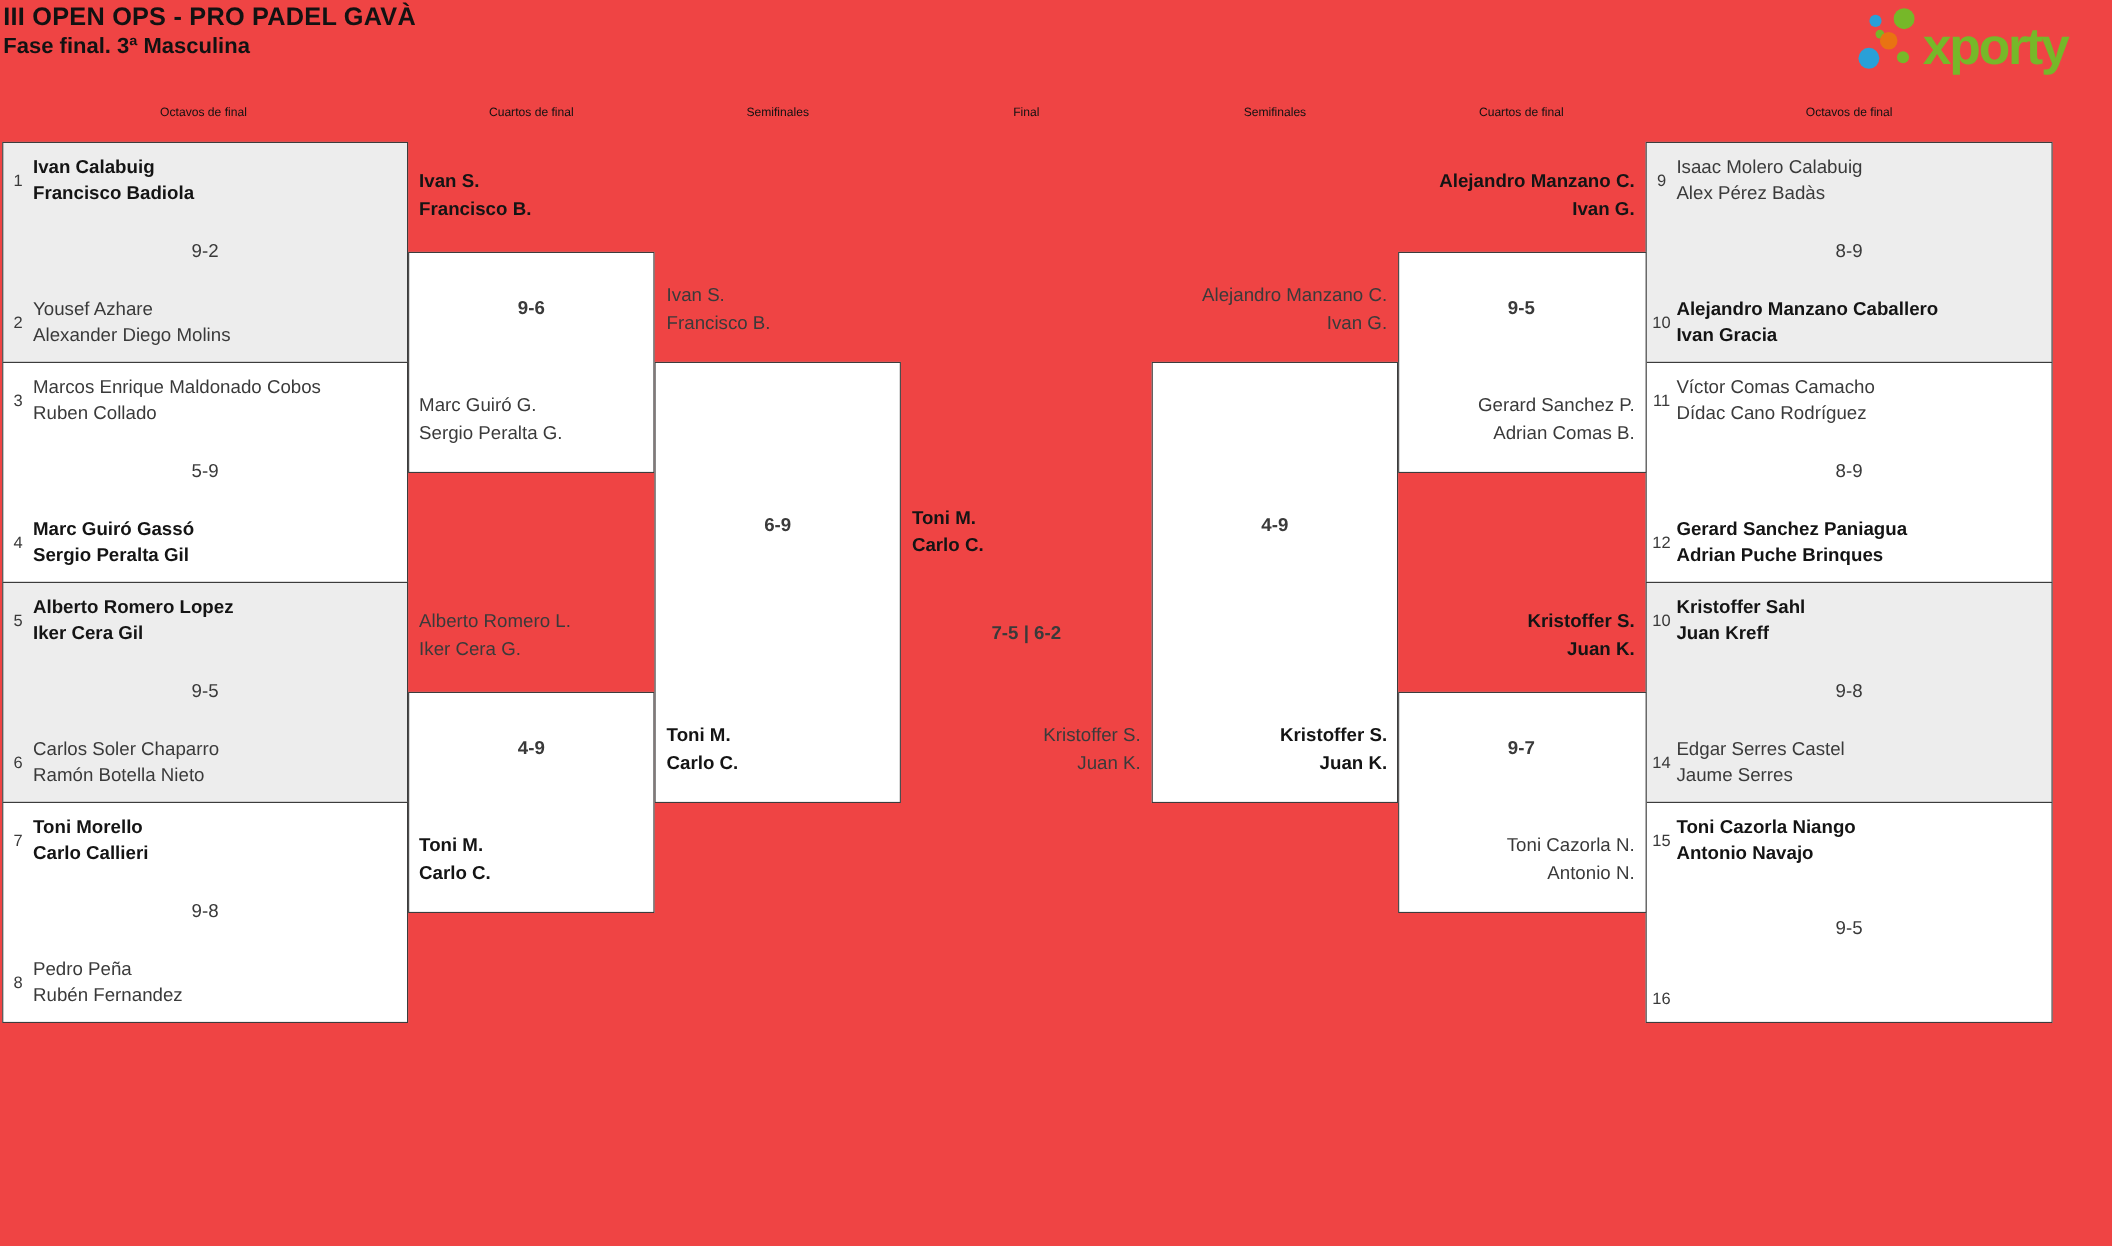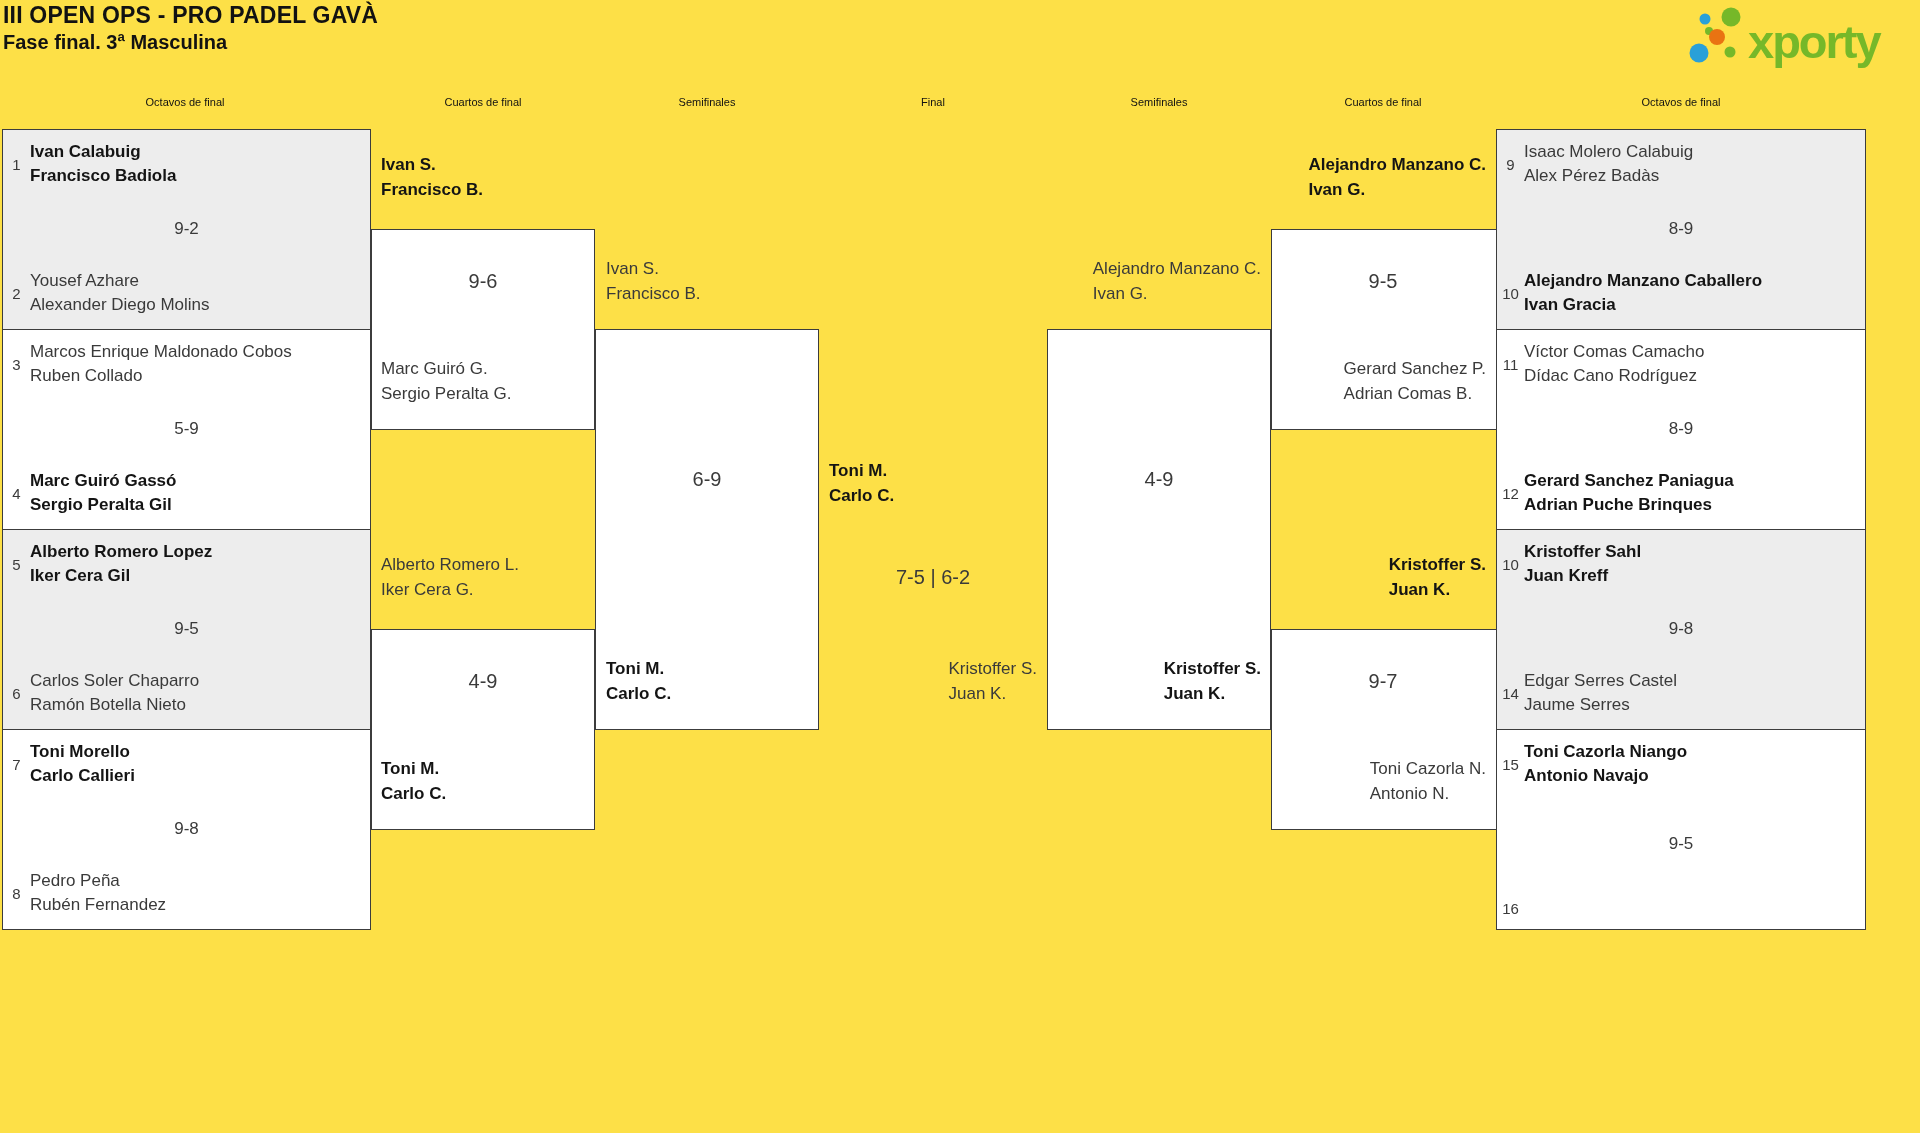--- a/index.html
+++ b/index.html
@@ -1,37 +1,37 @@
 <!DOCTYPE html>
 <html><head>
 <meta charset="utf-8">
 <style>
   html,body{margin:0;padding:0;background:#fff;}
   body{font-family:"Liberation Sans","DejaVu Sans",sans-serif;}
-  #stage{position:relative;width:1920px;height:1133px;background:#fde047;overflow:hidden;}
+  #stage{position:relative;width:1920px;height:1133px;background:#ef4444;overflow:hidden;}
 
   .title{position:absolute;left:3px;top:2px;font-size:23px;font-weight:700;color:#121212;letter-spacing:.2px;}
   .subtitle{position:absolute;left:3px;top:31px;font-size:20px;font-weight:700;color:#121212;}
 
   .rh{position:absolute;top:96px;transform:translateX(-50%);font-size:11px;font-weight:400;color:#111;white-space:nowrap;}
 
   .box{position:absolute;border:1px solid #3c3c3c;box-sizing:border-box;background:#fff;}
   .box.shade{background:#ededed;}
   .obox{display:flex;flex-direction:column;justify-content:space-between;padding:10px 0 12px;}
   .team{display:flex;align-items:center;}
   .seed{width:27px;flex:none;text-align:center;font-size:15px;color:#3a3a3a;}
   .names{font-size:17px;line-height:24px;color:#3a3a3a;}
   .names.b{font-weight:700;color:#141414;}
   .names div{white-space:nowrap;}
   .mscore{text-align:center;font-size:17px;color:#3a3a3a;}
 
   .lbl{position:absolute;font-size:17px;line-height:25px;color:#3a3a3a;white-space:nowrap;}
   .lbl.b{font-weight:700;color:#141414;}
-  .lbl.r{}
-  .cscore{position:absolute;width:120px;text-align:center;font-size:20px;color:#3a3a3a;}
+  .lbl.r{text-align:right;}
+  .cscore{position:absolute;width:120px;text-align:center;font-size:17px;color:#3a3a3a;font-weight:bold;}
 
   .logo{position:absolute;left:1686px;top:5px;}
 </style>
 </head>
 <body>
 
 <div id="stage">
 
   <div class="title">III OPEN OPS - PRO PADEL GAVÀ</div>
   <div class="subtitle">Fase final. 3ª Masculina</div>

